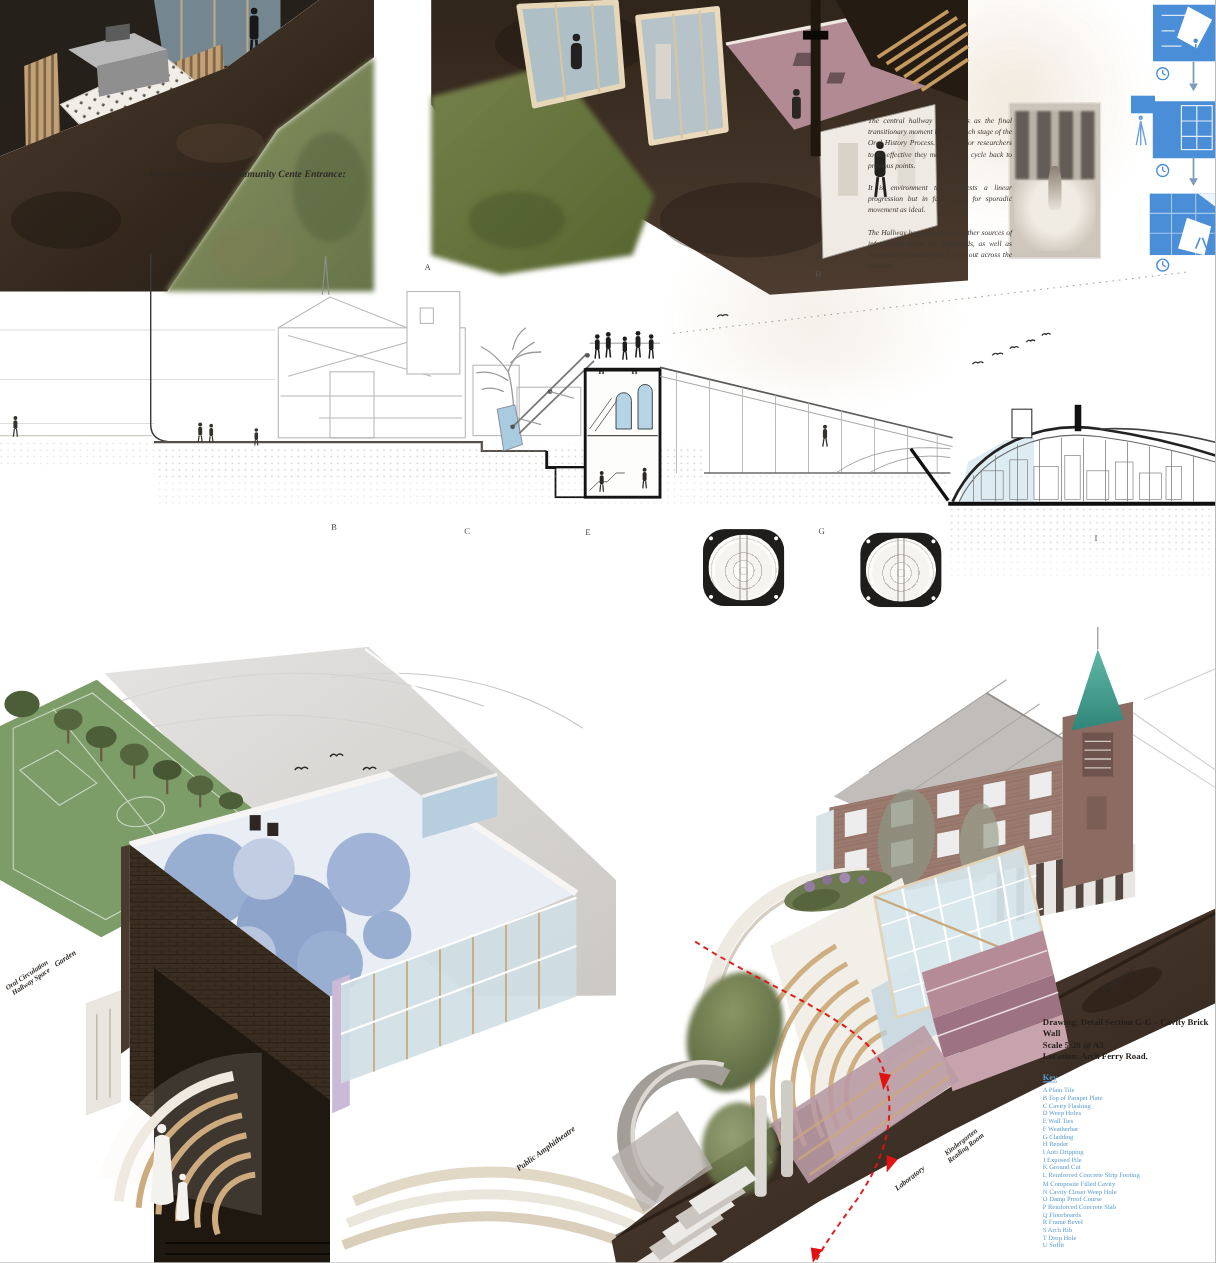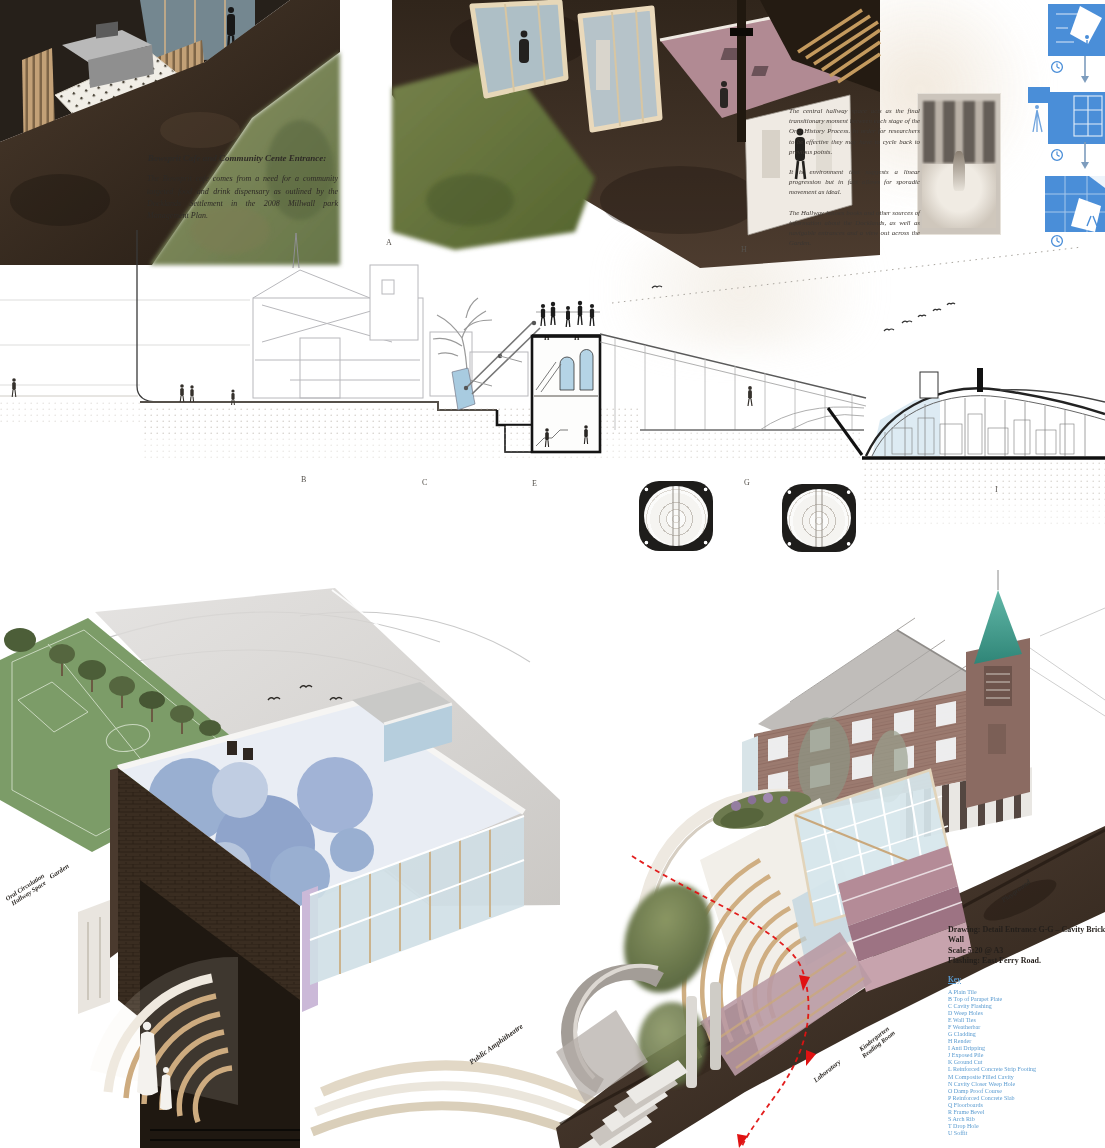--- a/index.html
+++ b/index.html
@@ -8,21 +8,21 @@
   .abs{position:absolute;}
   svg.layer{position:absolute;left:0;display:block;}
   
   .wash{position:absolute;border-radius:50%;filter:blur(16px);pointer-events:none;}
   .wash-tl{left:-60px;top:-10px;width:230px;height:240px;background:radial-gradient(circle,#e3cdc5 0%,rgba(227,205,197,0) 70%);opacity:.8;}
   .wash-beige{left:790px;top:-20px;width:260px;height:220px;background:radial-gradient(circle,#efe5d7 0%,rgba(239,229,215,0) 70%);opacity:.9;}
   .wash-mid{left:560px;top:230px;width:360px;height:120px;background:radial-gradient(circle,#efe8dd 0%,rgba(239,232,221,0) 70%);opacity:.7;}
   
   .note{position:absolute;color:#2e2a26;}
   .note-cafe{left:136px;top:152px;width:202px;}
-  .note-title{font-weight:bold;font-style:italic;font-size:9px;line-height:1.35;text-align:center;}
+  .note-title{font-weight:bold;font-style:italic;font-size:9px;line-height:1.35;}
   .note-body{font-style:italic;font-size:8px;line-height:1.55;text-align:justify;margin-top:9px;}
   .note-hallway{left:789px;top:106px;width:131px;}
   .note-hallway p{font-style:italic;font-size:6.8px;line-height:1.5;text-align:justify;margin:0 0 10px;color:#3c3631;}
   
   .sec-letter{position:absolute;font-size:8px;color:#56524d;}
   .tower-h{position:absolute;font-size:7px;font-weight:bold;color:#15130f;}
   
   .map-label{position:absolute;font-weight:bold;font-style:italic;color:#2f2b27;transform-origin:left top;line-height:1.15;white-space:nowrap;}
   
   .detail-note{position:absolute;left:948px;top:925px;width:158px;color:#241f1b;}
@@ -661,21 +661,20 @@
 
   <div class="medallion" style="left:639px;top:481px;width:74px;height:70px">
     <div class="ring"></div>
   </div>
   <div class="medallion" style="left:782px;top:484px;width:74px;height:68px">
     <div class="ring"></div>
   </div>
 
   <div class="note note-cafe">
     <div class="note-title">Bowsprit Cafe and Community Cente Entrance:</div>
-    <div class="note-body" style="margin-left:11px">The Bowsprit cafe comes from a need for a community targeted food and drink dispensary as outlined by the Docklands Settlement in the 2008 Millwall park Management Plan.</div>
   </div>
 
   <div class="note note-hallway">
     <p>The central hallway space acts as the final transitionary moment between each stage of the Oral History Process. In order for researchers to be effective they may have to cycle back to previous points.</p>
     <p>It is environment that suggests a linear progression but in fact allows for sporadic movement as ideal.</p>
     <p>The Hallway houses books and other sources of information about the Docklands, as well as navigable entrances and a view out across the Garden.</p>
   </div>
 
   <span class="sec-letter" style="left:386px;top:238px">A</span>
   <span class="sec-letter" style="left:741px;top:245px">H</span>
@@ -694,23 +693,23 @@
   </div>
   <div class="map-label" style="left:468px;top:1060px;font-size:7.5px;transform:rotate(-36deg)">Public Amphitheatre</div>
   <div class="map-label" style="left:812px;top:1078px;font-size:7px;transform:rotate(-38deg)">Laboratory</div>
   <div class="map-label" style="left:856px;top:1048px;font-size:6.5px;transform:rotate(-38deg);text-align:center">
     <div>Kindergarten</div>
     <div>Reading Room</div>
   </div>
   <div class="map-label" style="left:1000px;top:898px;font-size:7px;transform:rotate(-36deg)">Playground</div>
 
   <div class="detail-note">
-    <div class="dn-line">Drawing:  Detail Entrance G-G – Cavity Brick Wall</div>
+    <div class="dn-line">Drawing:  Detail Section G-G – Cavity Brick Wall</div>
     <div class="dn-line">Scale 5:20 @ A3</div>
-    <div class="dn-line">Flashing:  East Ferry Road.</div>
+    <div class="dn-line">Location:  Arch Ferry Road.</div>
     <div class="dn-key-title" id="key-title" style="color: rgb(90, 155, 208);">Key</div>
     <div class="dn-key">
         <div class="dn-key-item" style="color: rgb(90, 155, 208);">A   Plain Tile</div>
         <div class="dn-key-item" style="color: rgb(90, 155, 208);">B   Top of Parapet Plate</div>
         <div class="dn-key-item" style="color: rgb(90, 155, 208);">C   Cavity Flashing</div>
         <div class="dn-key-item" style="color: rgb(90, 155, 208);">D   Weep Holes</div>
         <div class="dn-key-item" style="color: rgb(90, 155, 208);">E   Wall Ties</div>
         <div class="dn-key-item" style="color: rgb(90, 155, 208);">F   Weatherbar</div>
         <div class="dn-key-item" style="color: rgb(90, 155, 208);">G   Cladding</div>
         <div class="dn-key-item" style="color: rgb(90, 155, 208);">H   Render</div>

